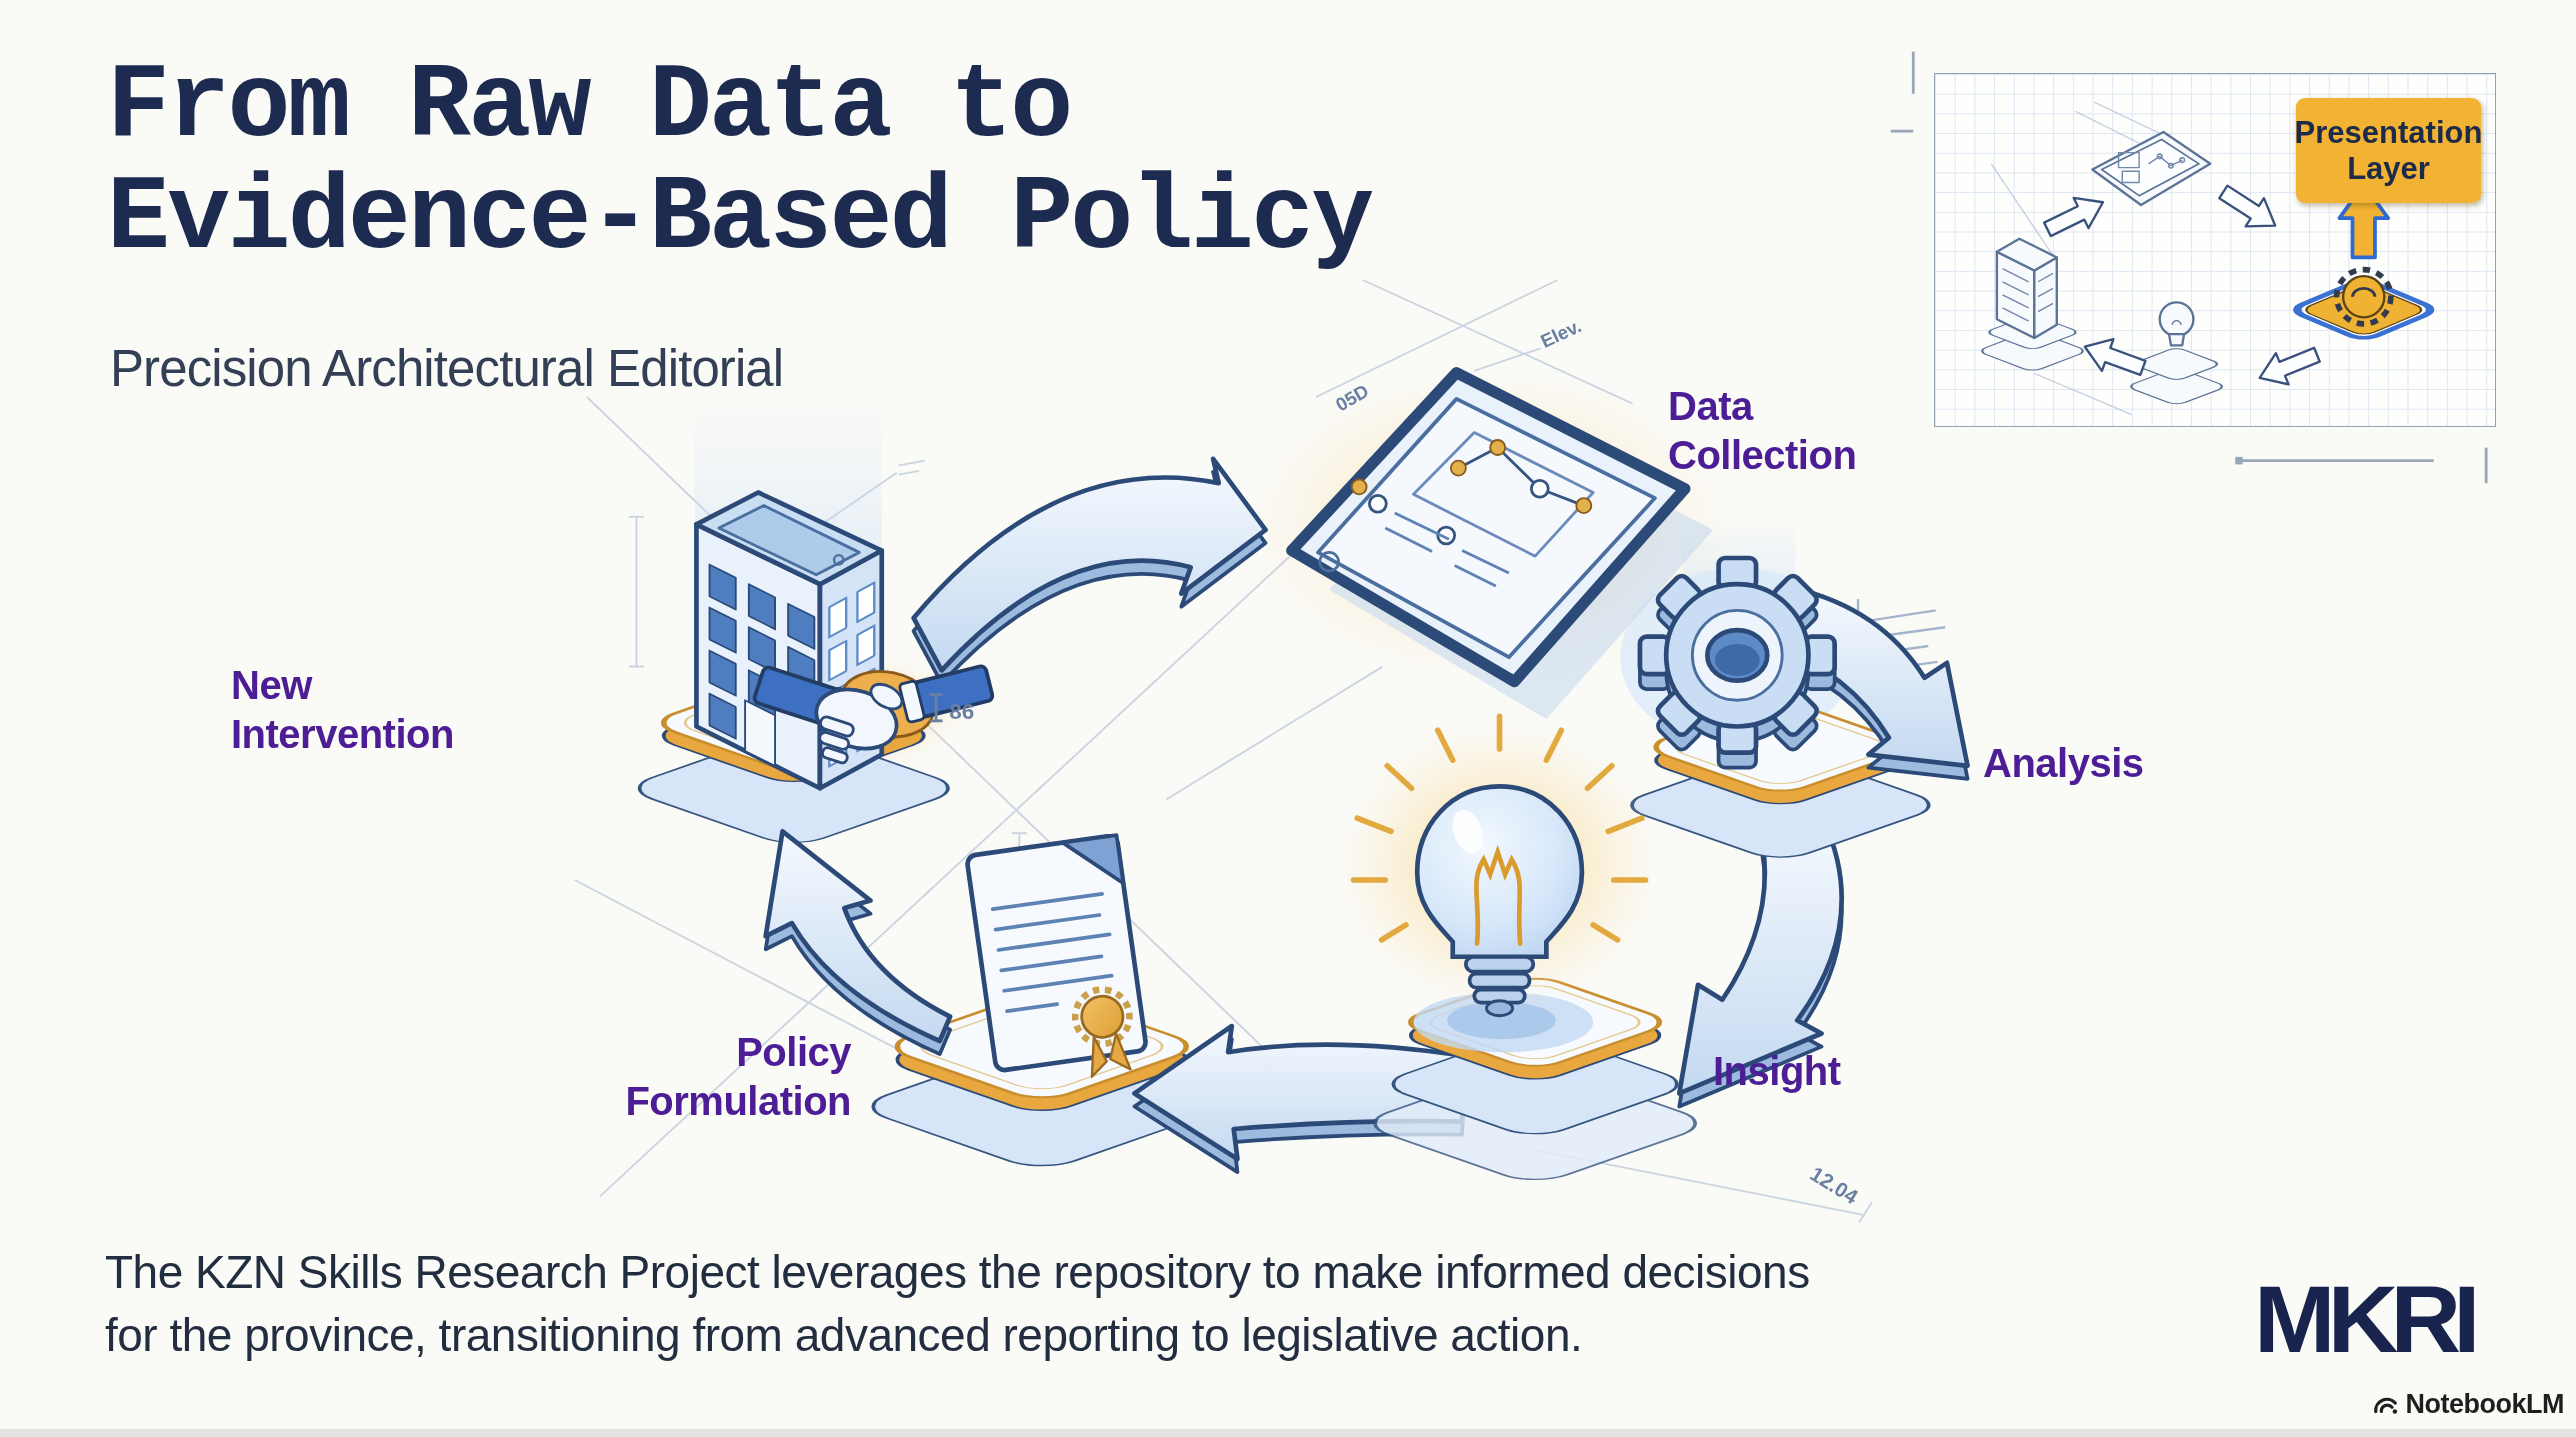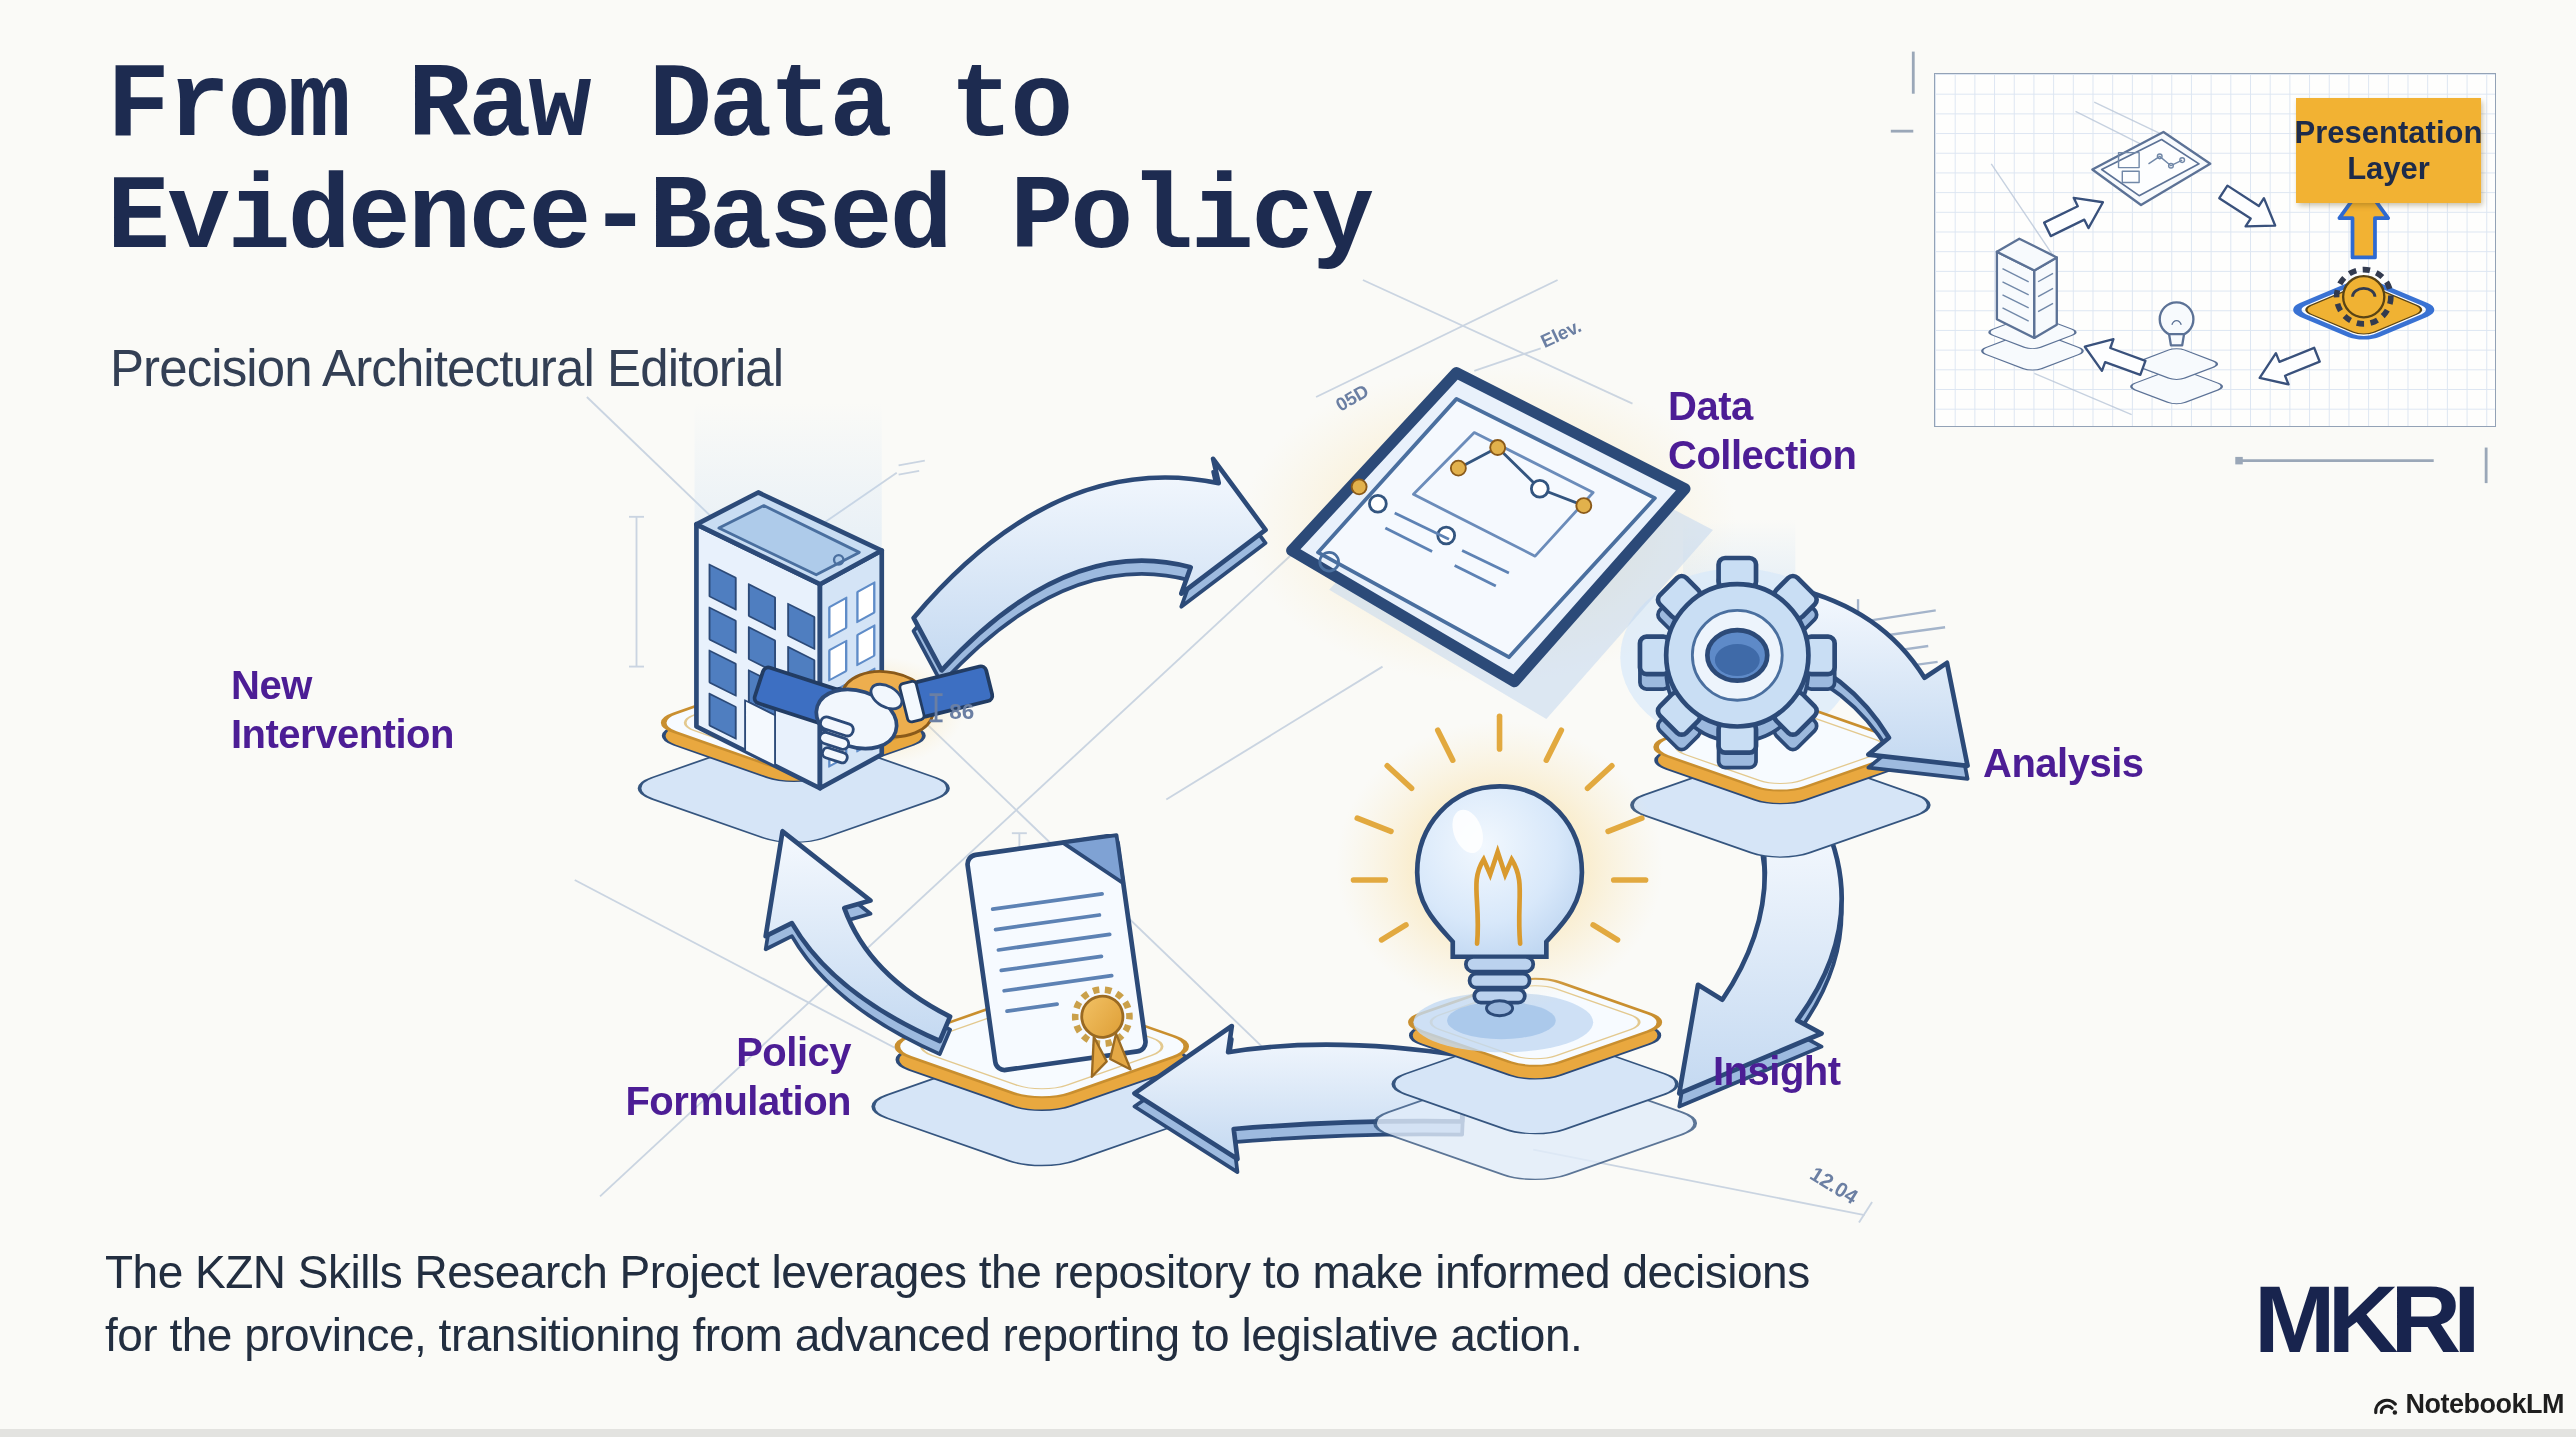--- a/index.html
+++ b/index.html
@@ -36,40 +36,40 @@
     background:
       linear-gradient(#dde6f2 0.9px, transparent 0.9px),
       linear-gradient(90deg,#dde6f2 0.9px, transparent 0.9px),
       #FEFEFD;
     background-size:19.7px 19.7px,19.7px 19.7px,auto;
     border:1.9px solid #93A2B6;
     box-sizing:border-box;
   }
   .inset-presentation{
     left:361px;top:24px;width:185px;height:105px;
-    background:#F2B233;border-radius:0;
+    background:#F2B233;border-radius:9px;
     box-shadow:1.9px 2.8px 5.6px rgba(90,70,10,.35);
     display:flex;align-items:center;justify-content:center;text-align:center;
     font-size:31px;font-weight:700;line-height:36px;color:#1D2B4A;white-space:pre-line;
   }
   .inset-analytics{
     left:328px;top:292px;width:230px;text-align:center;
     font-size:34px;font-weight:700;letter-spacing:-0.5px;color:#1D2B4A;
   }
   
   .footer-line{
     left:105px;font-size:46px;font-weight:400;letter-spacing:-0.5px;color:#222E40;white-space:nowrap;
   }
   .fl1{top:1245px;text-align:right;} .fl2{top:1308px;}
   .brand-logo{
     left:2254px;top:1266px;font-size:94px;font-weight:800;
     letter-spacing:-7.5px;color:#18244E;transform:scaleX(1.04);transform-origin:left;
   }
   .watermark{
-    left:2372px;top:1389px;display:flex;align-items:flex-end;gap:5.6px;
+    left:2372px;top:1389px;display:flex;align-items:center;gap:5.6px;
     font-size:27px;font-weight:700;letter-spacing:-0.5px;color:#1E1E1E;
   }
   .bottom-strip{left:0;bottom:0;width:100%;height:9.4px;background:#E3E3E0;}
   svg text{font-family:"Liberation Sans", sans-serif;}
 </style>
 </head>
 <body>
 
 <svg class="abs" style="left:0;top:0" width="2576" height="1438" viewBox="0 0 2752 1536">
   <defs>

